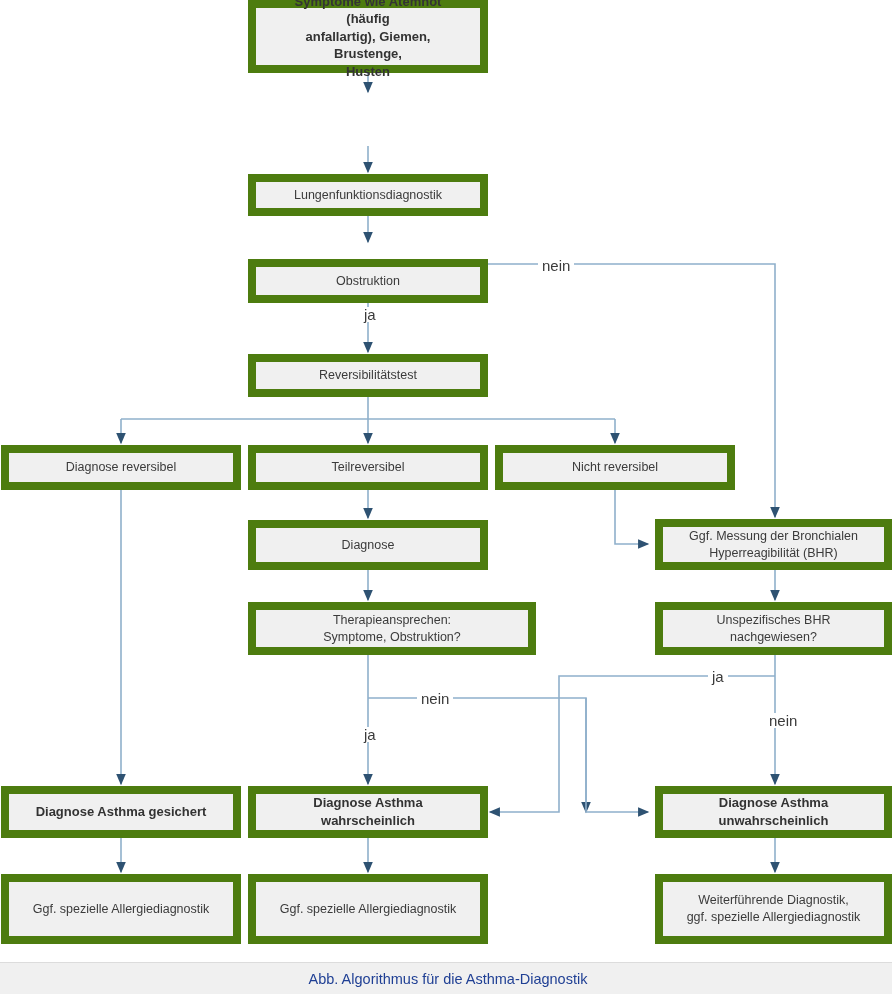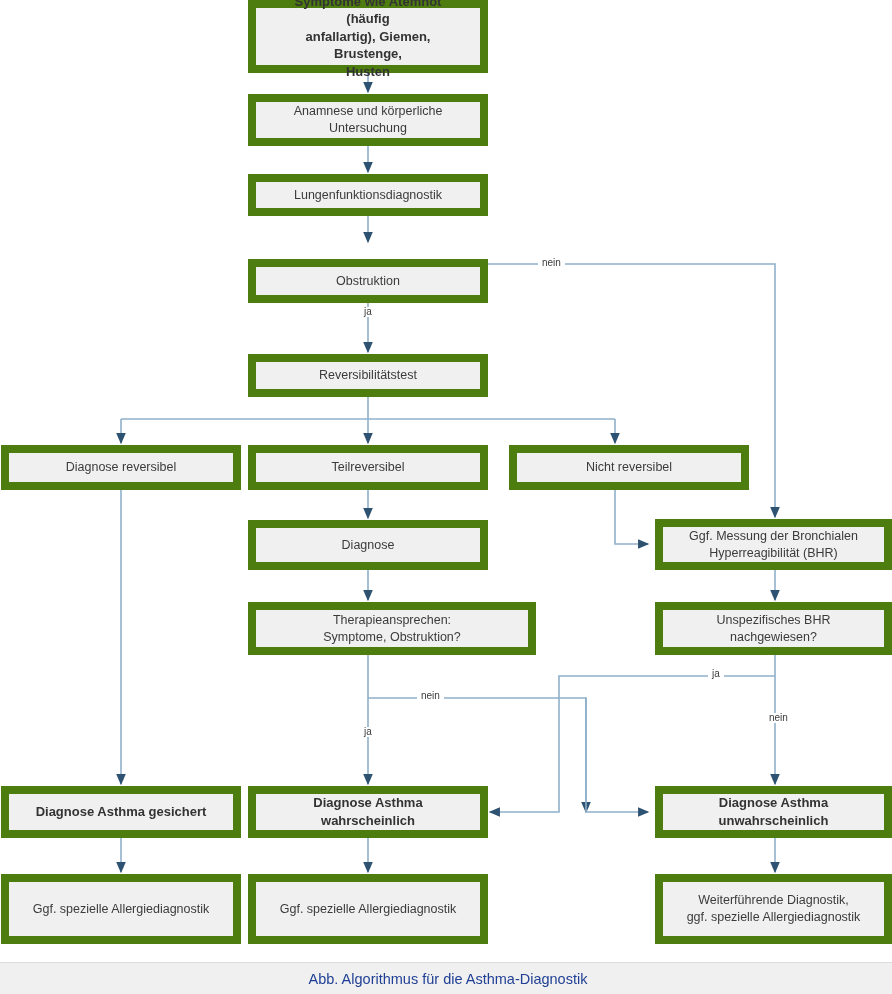--- a/index.html
+++ b/index.html
@@ -25,21 +25,21 @@
     color:#3b3b3b;
     font-size:12.5px;
     line-height:1.35;
     padding:4px 20px;
   }
   .node.bold{font-weight:bold;color:#333;font-size:13px;}
   .node .txt{white-space:pre-line;}
 
   .edge-label{
     position:absolute;
-    font-size:10px;
+    font-size:15px;
     color:#3b3b3b;
     background:#ffffff;
     padding:0 4px;
     line-height:1;
     white-space:nowrap;
   }
 
   #caption-bar{
     position:absolute;
     left:0;top:962px;
@@ -109,24 +109,20 @@
       <path d="M775,838 L775,872" marker-end="url(#arrow)"></path>
     </g>
   </svg>
 
   <div class="node bold" style="left:248px;top:0px;width:240px;height:73px;">
     <span class="txt">Symptome wie Atemnot (häufig
 anfallartig), Giemen, Brustenge,
 Husten</span>
   </div>
 
-  <div class="node" style="left:248px;top:94px;width:240px;height:52px;">
-    <span class="txt">Anamnese und körperliche
-Untersuchung</span>
-  </div>
 
   <div class="node" style="left:248px;top:174px;width:240px;height:42px;">
     <span class="txt">Lungenfunktionsdiagnostik</span>
   </div>
 
   <div class="node" style="left:248px;top:244px;width:240px;height:44px;margin-top:15px;">
     <span class="txt">Obstruktion</span>
   </div>
 
   <div class="node" style="left:248px;top:354px;width:240px;height:43px;">
@@ -134,21 +130,21 @@
   </div>
 
   <div class="node" style="left:1px;top:445px;width:240px;height:45px;">
     <span class="txt">Diagnose reversibel</span>
   </div>
 
   <div class="node" style="left:248px;top:445px;width:240px;height:45px;">
     <span class="txt">Teilreversibel</span>
   </div>
 
-  <div class="node" style="left:495px;top:445px;width:240px;height:45px;margin-left:14px;">
+  <div class="node" style="left:495px;top:445px;width:240px;height:45px;">
     <span class="txt">Nicht reversibel</span>
   </div>
 
   <div class="node" style="left:655px;top:519px;width:237px;height:51px;">
     <span class="txt">Ggf. Messung der Bronchialen
 Hyperreagibilität (BHR)</span>
   </div>
 
   <div class="node" style="left:248px;top:520px;width:240px;height:50px;">
     <span class="txt">Diagnose</span>

